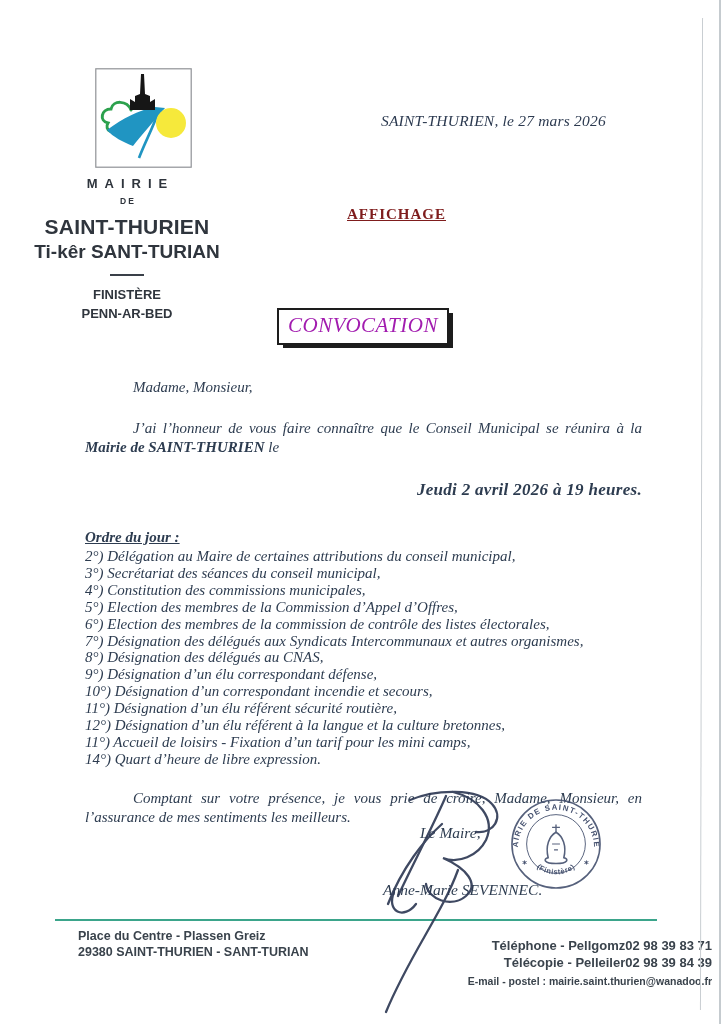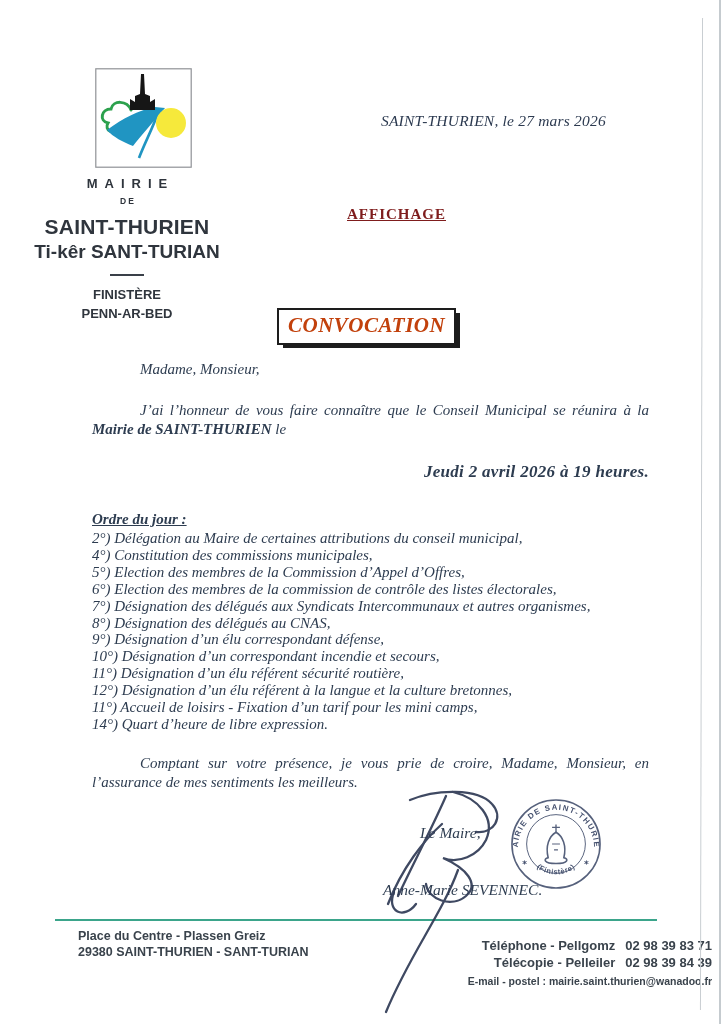--- a/index.html
+++ b/index.html
@@ -25,26 +25,26 @@
     position:absolute; left:381px; top:112px; font-style:italic; font-weight:500;
     font-size:15.5px; color:#2c3a50; letter-spacing:.2px;
   }
   .affichage {
     position:absolute; left:347px; top:206px; font-weight:bold; font-size:15px;
     letter-spacing:1px; text-decoration:underline; color:#7f1d1d;
   }
   .convocation {
     position:absolute; left:277px; top:308px; padding:3px 9px 5px;
     border:2px solid #1d1d1d; box-shadow:5px 4px 0 -1px #1d1d1d; background:#fff;
-    font-size:21px; font-weight:bold; font-style:italic; letter-spacing:.5px; color:#c2410c;
+    font-size:21px; font-weight:normal; font-style:italic; letter-spacing:.5px; color:#a21caf;
   }
   
   .letter {
-    position:absolute; left:85px; top:360px; width:557px;
-    font-style:italic; font-size:15px; line-height:19px; color:#2d3c50;margin-left:7px;
+    position:absolute; left:85px; top:378px; width:557px;
+    font-style:italic; font-size:15px; line-height:19px; color:#2d3c50;
   }
   .salutation { margin-left:48px; }
   .intro { margin-top:22px; text-align:justify; text-indent:48px; }
   .b { font-weight:bold; }
   .meeting { margin-top:23px; text-align:right; font-weight:bold; font-size:17px; letter-spacing:.3px; }
   .agenda-title { margin-top:29px; font-weight:bold; text-decoration:underline; }
   .agenda { margin-top:1px; }
   .agenda-item { line-height:16.9px; }
   .closing { margin-top:21px; text-align:justify; text-indent:48px; }
   
@@ -61,21 +61,21 @@
   .footer-left {
     position:absolute; left:78px; top:929px;
     font-family:"Liberation Sans", sans-serif; font-weight:bold;
     font-size:12.5px; line-height:15.5px; color:#3a434c;
   }
   .footer-right {
     position:absolute; right:12px; top:938px; text-align:right;
     font-family:"Liberation Sans", sans-serif; font-weight:bold;
     font-size:13px; line-height:16.5px; color:#3a434c;
   }
-  .footer-right .num { margin-left:10px; }
+  .footer-right .num { }
   .footer-email { font-size:10.5px; margin-top:2px; }
   
   .edge-a { position:absolute; left:701px; top:18px; width:1px; height:992px; background:#c9ced2; transform:rotate(.12deg); }
   .edge-b { position:absolute; left:719px; top:0; width:1.5px; height:1024px; background:#c5cbcf; }
 </style>
 </head>
 <body>
 
 <div class="page">
 
@@ -103,20 +103,21 @@
   <div class="convocation">CONVOCATION</div>
 
   <div class="letter">
     <div class="salutation">Madame, Monsieur,</div>
     <p class="intro"><span>J’ai l’honneur de vous faire connaître que le Conseil Municipal se réunira à la </span><span class="b">Mairie de SAINT-THURIEN</span><span> le</span></p>
     <div class="meeting">Jeudi 2 avril 2026 à 19 heures.</div>
     <div class="agenda-title">Ordre du jour :</div>
     <div class="agenda">
 
         <div class="agenda-item">2°) Délégation au Maire de certaines attributions du conseil municipal,</div>
+        <div class="agenda-item">3°) Secrétariat des séances du conseil municipal,</div>
         <div class="agenda-item">4°) Constitution des commissions municipales,</div>
         <div class="agenda-item">5°) Election des membres de la Commission d’Appel d’Offres,</div>
         <div class="agenda-item">6°) Election des membres de la commission de contrôle des listes électorales,</div>
         <div class="agenda-item">7°) Désignation des délégués aux Syndicats Intercommunaux et autres organismes,</div>
         <div class="agenda-item">8°) Désignation des délégués au CNAS,</div>
         <div class="agenda-item">9°) Désignation d’un élu correspondant défense,</div>
         <div class="agenda-item">10°) Désignation d’un correspondant incendie et secours,</div>
         <div class="agenda-item">11°) Désignation d’un élu référent sécurité routière,</div>
         <div class="agenda-item">12°) Désignation d’un élu référent à la langue et la culture bretonnes,</div>
         <div class="agenda-item">11°) Accueil de loisirs - Fixation d’un tarif pour les mini camps,</div>

